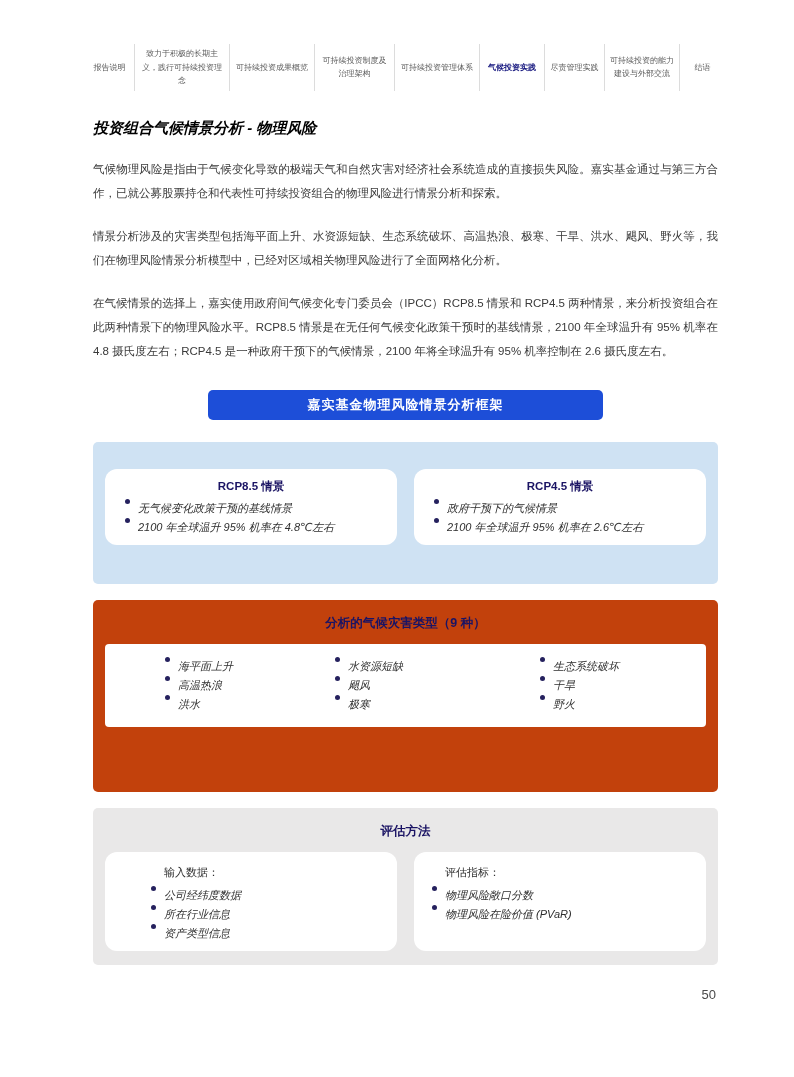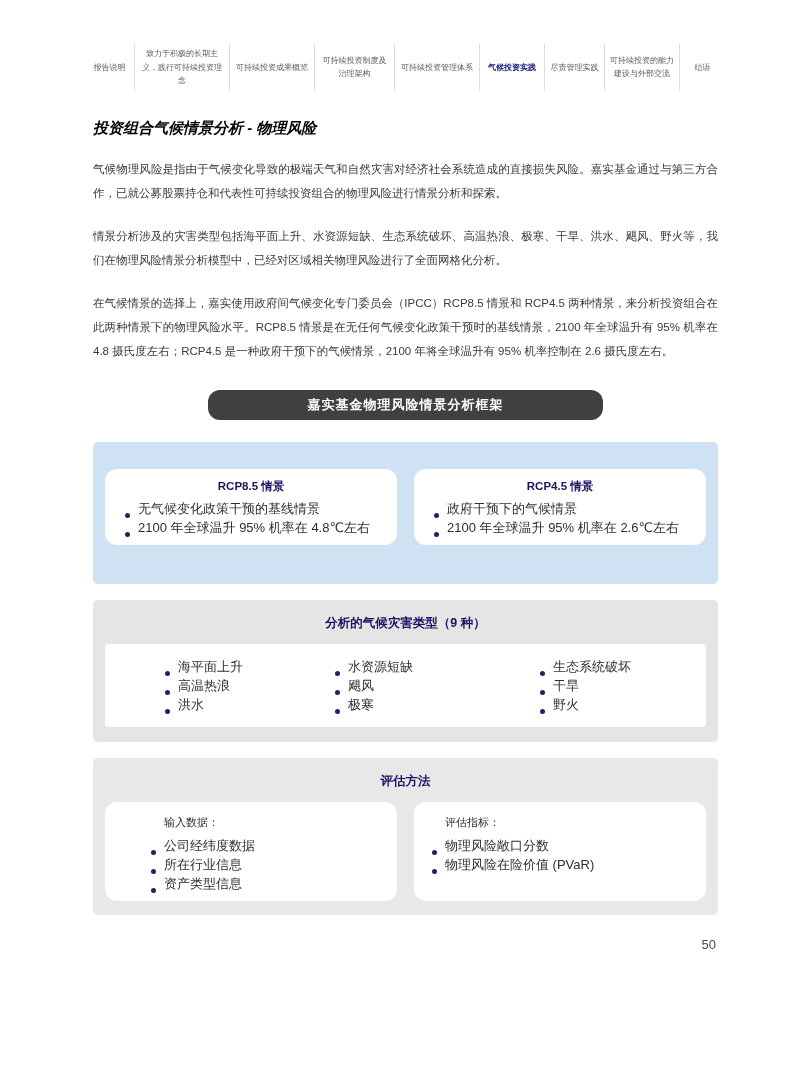--- a/index.html
+++ b/index.html
@@ -54,39 +54,39 @@
     line-height: 24px;
     color: #3a3a3a;
     text-align: justify;
   }
 
   
   .banner {
     width: 395px;
     height: 30px;
     margin: 27px auto 0;
-    background: #404040;
-    border-radius: 12px;
+    background: #1d4ed8;
+    border-radius: 5px;
     color: #ffffff;
     font-size: 13px;
     font-weight: bold;
     display: flex;
     align-items: center;
     justify-content: center;
     letter-spacing: 1px;
   }
 
   
   .panel {
     border-radius: 5px;
     padding: 15px 12px 0;
     margin-top: 16px;
   }
   .panel-blue   { background: #cfe2f3; height: 142px; margin-top: 22px; }
-  .panel-purple { background: #e5e5e5; height: 142px; }
+  .panel-purple { background: #c2410c; height: 192px; }
   .panel-gray   { background: #e9e8e8; height: 157px; }
   .panel-title {
     text-align: center;
     font-size: 12.5px;
     font-weight: bold;
     color: #1b1464;
   }
   .box-row { display: flex; gap: 17px; margin-top: 12px; }
   .white-box {
     background: #ffffff;
@@ -97,24 +97,25 @@
   .white-box .box-heading {
     text-align: center;
     font-size: 11.5px;
     font-weight: bold;
     color: #1b1464;
     margin: 2px 0 5px;
   }
   ul.blist { list-style: none; }
   ul.blist li {
     display: flex;
-    align-items: flex-end;
-    font-size: 13px;
+    align-items: flex-start;
+    font-size: 11px;
     color: #2e2e2e;
     line-height: 19px;
+    font-style: italic;
   }
   .dot {
     width: 5px; height: 5px;
     border-radius: 50%;
     background: #25215e;
     margin-right: 8px;
     flex: none;
   }
   .scenario-box ul.blist { padding-left: 10px; }
 

